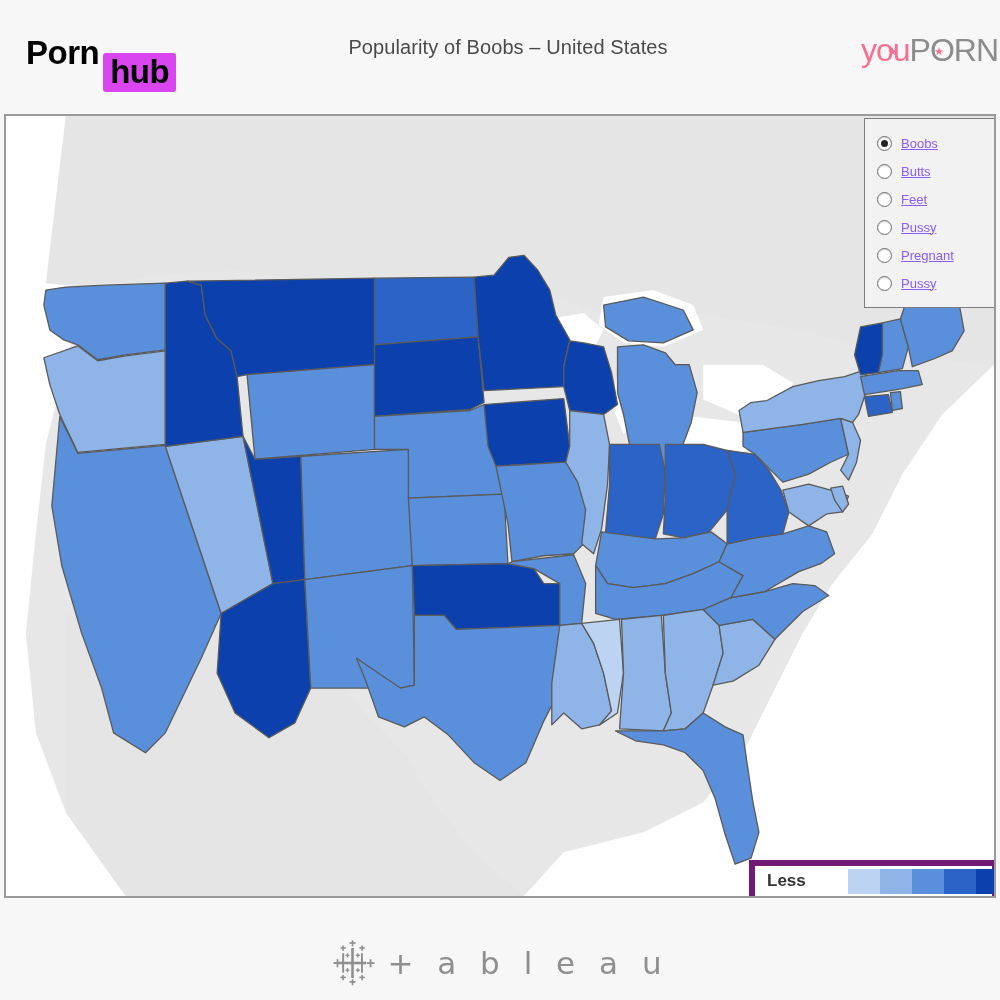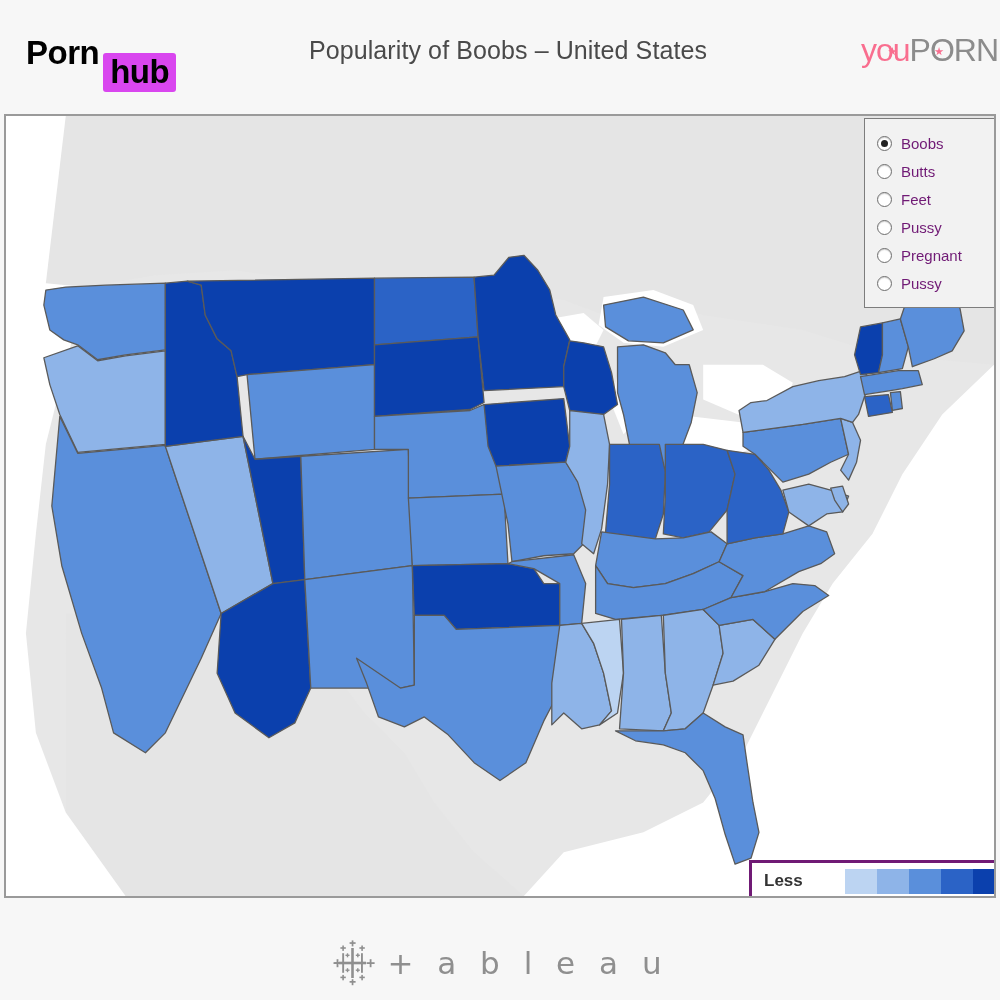--- a/index.html
+++ b/index.html
@@ -47,21 +47,21 @@
     color: #000000;
     padding: 2px 7px 4px 7px;
     border-radius: 3px;
     margin-top: 41px;
   }
   .title {
     position: absolute;
     left: 244px; top: 36px;
     width: 528px;
     text-align: center;
-    font-size: 25px;
+    font-size: 20px;
     color: #4a4a4a;
     font-weight: normal;
     white-space: nowrap;
     letter-spacing: 0.1px;
   }
   .yp-logo {
     position: absolute;
     right: 2px; top: 34px;
     height: 36px;
     display: flex;
@@ -135,32 +135,33 @@
   }
   .radio-mark.sel::after {
     content: "";
     position: absolute;
     left: 3px; top: 3px;
     width: 7px; height: 7px;
     border-radius: 50%;
     background: #222222;
   }
   .radio-label {
-    font-size: 15px;
-    color: #701a75;
+    font-size: 13px;
+    color: #8b5cf6;
     line-height: 1;
+    text-decoration: underline;
   }
 
   
   .color-legend {
     position: absolute;
     left: 743px; top: 744px;
     width: 249px; height: 42px;
     background: #ffffff;
-    border: 3px solid #701a75;
+    border: 6px solid #701a75;
     box-sizing: border-box;
     display: flex;
     align-items: center;
     z-index: 20;
     gap: 38px;
   }
   .legend-text {
     font-size: 17px;
     font-weight: bold;
     color: #333333;

